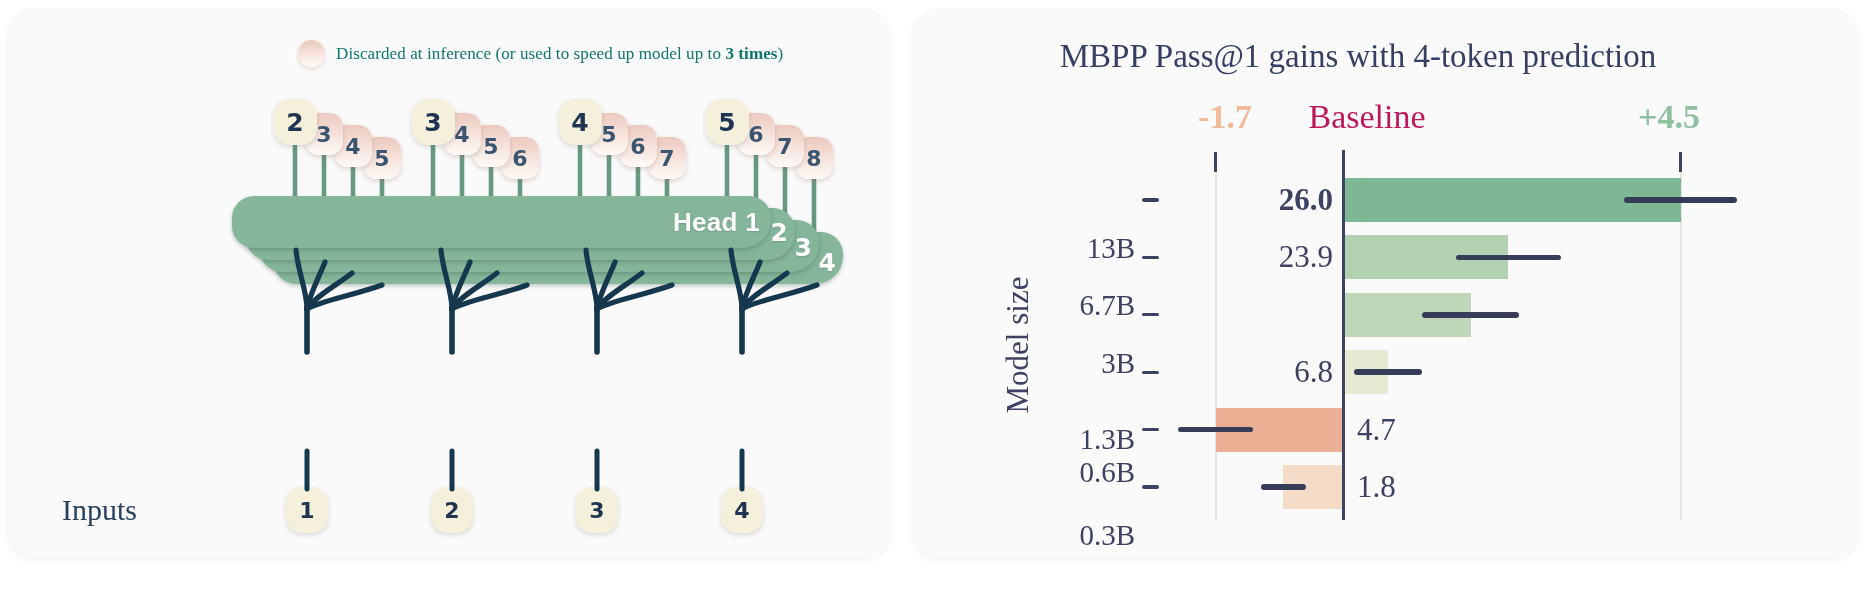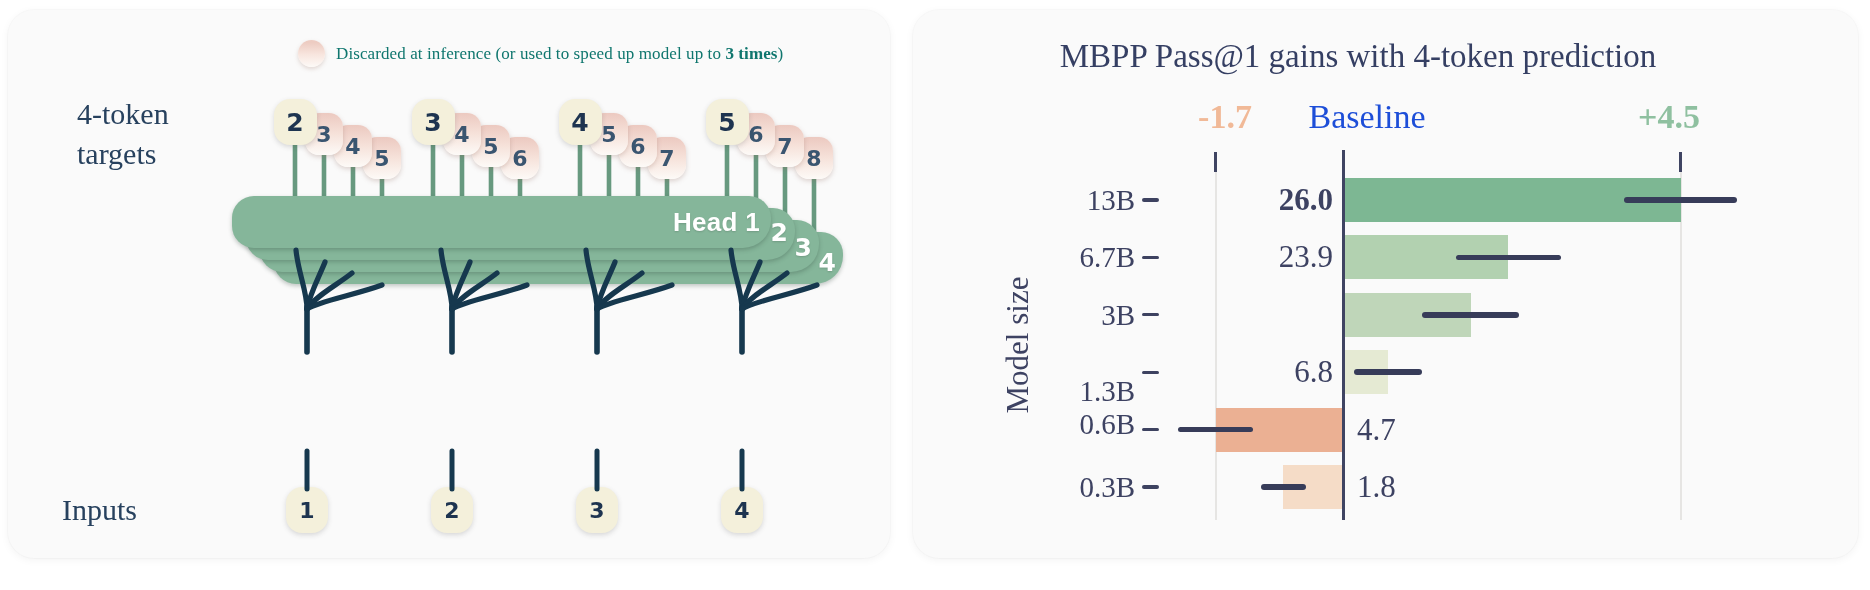--- a/index.html
+++ b/index.html
@@ -38,30 +38,30 @@
   #sharedBox{position:absolute;left:257px;top:336px;width:560px;height:107px;background:#46465f;
         border-radius:20px;z-index:10;display:flex;align-items:center;justify-content:center;
         box-shadow:0 3px 6px rgba(30,30,50,.3);}
   #sharedBox span{color:#fff;font-family:"DejaVu Sans","Liberation Sans",sans-serif;
         font-weight:700;font-size:30px;letter-spacing:.5px;}
   .lsvg{position:absolute;left:0;top:0;}
 
   
   #chartTitle{position:absolute;left:80px;top:28px;width:730px;text-align:center;
         color:#353f63;font-size:33px;}
-  .subrow-item{position:absolute;top:88px;transform:translateX(-50%);font-size:34px;color:#1d4ed8;}
+  .subrow-item{position:absolute;top:88px;transform:translateX(-50%);font-size:34px;color:#be185d;}
   .subrow-item.neg{font-weight:700;color:#f1b997;}
   .subrow-item.pos{font-weight:700;color:#8fc0a0;text-align:center;}
   #ylabel{position:absolute;left:-16px;top:318px;width:240px;height:34px;text-align:center;
         transform:rotate(-90deg);color:#3d4262;font-size:31px;}
   .gridline{position:absolute;width:2px;background:#e6e5e3;top:142px;height:368px;z-index:1;}
   .tickmark{position:absolute;width:3px;background:#3f4462;top:142px;height:20px;z-index:2;}
   #axisline{position:absolute;width:3px;background:#3f4462;top:140px;height:370px;z-index:5;}
   .rowlab{position:absolute;left:42px;width:180px;text-align:right;height:44px;line-height:44px;
-        color:#3d4262;font-size:29px;}
+        color:#3d4262;font-size:29px;margin-top:48px;}
   .rowdash{position:absolute;left:229px;width:17px;height:3.4px;background:#3d4260;border-radius:2px;}
   .bar{position:absolute;height:44px;z-index:3;}
   .err{position:absolute;height:5.6px;background:#373c59;border-radius:3px;z-index:6;}
   .val{position:absolute;height:44px;line-height:44px;color:#3d4262;font-size:31px;z-index:4;}
   .val.neg{text-align:left;}
   .val.pos{text-align:right;width:120px;}
 </style>
 </head>
 <body>
 
@@ -85,22 +85,20 @@
         <path d="M 748 141 L 748 235" fill="none" stroke="#67997f" stroke-width="4.6" stroke-linecap="round"></path>
         <path d="M 777 153 L 777 235" fill="none" stroke="#67997f" stroke-width="4.6" stroke-linecap="round"></path>
         <path d="M 806 165 L 806 235" fill="none" stroke="#67997f" stroke-width="4.6" stroke-linecap="round"></path>
       </svg>
 
     <div class="legend">
       <span class="legend-dot"></span>
       <span class="legend-text"><span>Discarded at inference (or used to speed up model up to </span><b>3 times</b><span>)</span></span>
     </div>
 
-    <div class="side-label" id="targetsLabel">4-token
-targets</div>
     <div class="side-label" id="inputsLabel">Inputs</div>
 
 
     <svg class="lsvg" id="branchSvg" width="882" height="548" style="z-index:20">
         <path d="M 299 342 L 299 297" fill="none" stroke="#16384e" stroke-width="5.6" stroke-linecap="round"></path>
         <path d="M 299 299 C 299 281, 290 262, 288 240" fill="none" stroke="#16384e" stroke-width="5.2" stroke-linecap="round"></path>
         <path d="M 299 299 C 302 283, 312 265, 317 252" fill="none" stroke="#16384e" stroke-width="5.2" stroke-linecap="round"></path>
         <path d="M 299 299 C 306 287, 329 275, 344 263" fill="none" stroke="#16384e" stroke-width="5.2" stroke-linecap="round"></path>
         <path d="M 299 299 C 311 291, 347 285, 374 275" fill="none" stroke="#16384e" stroke-width="5.2" stroke-linecap="round"></path>
         <path d="M 299 441 L 299 479" fill="none" stroke="#16384e" stroke-width="5" stroke-linecap="round"></path>

